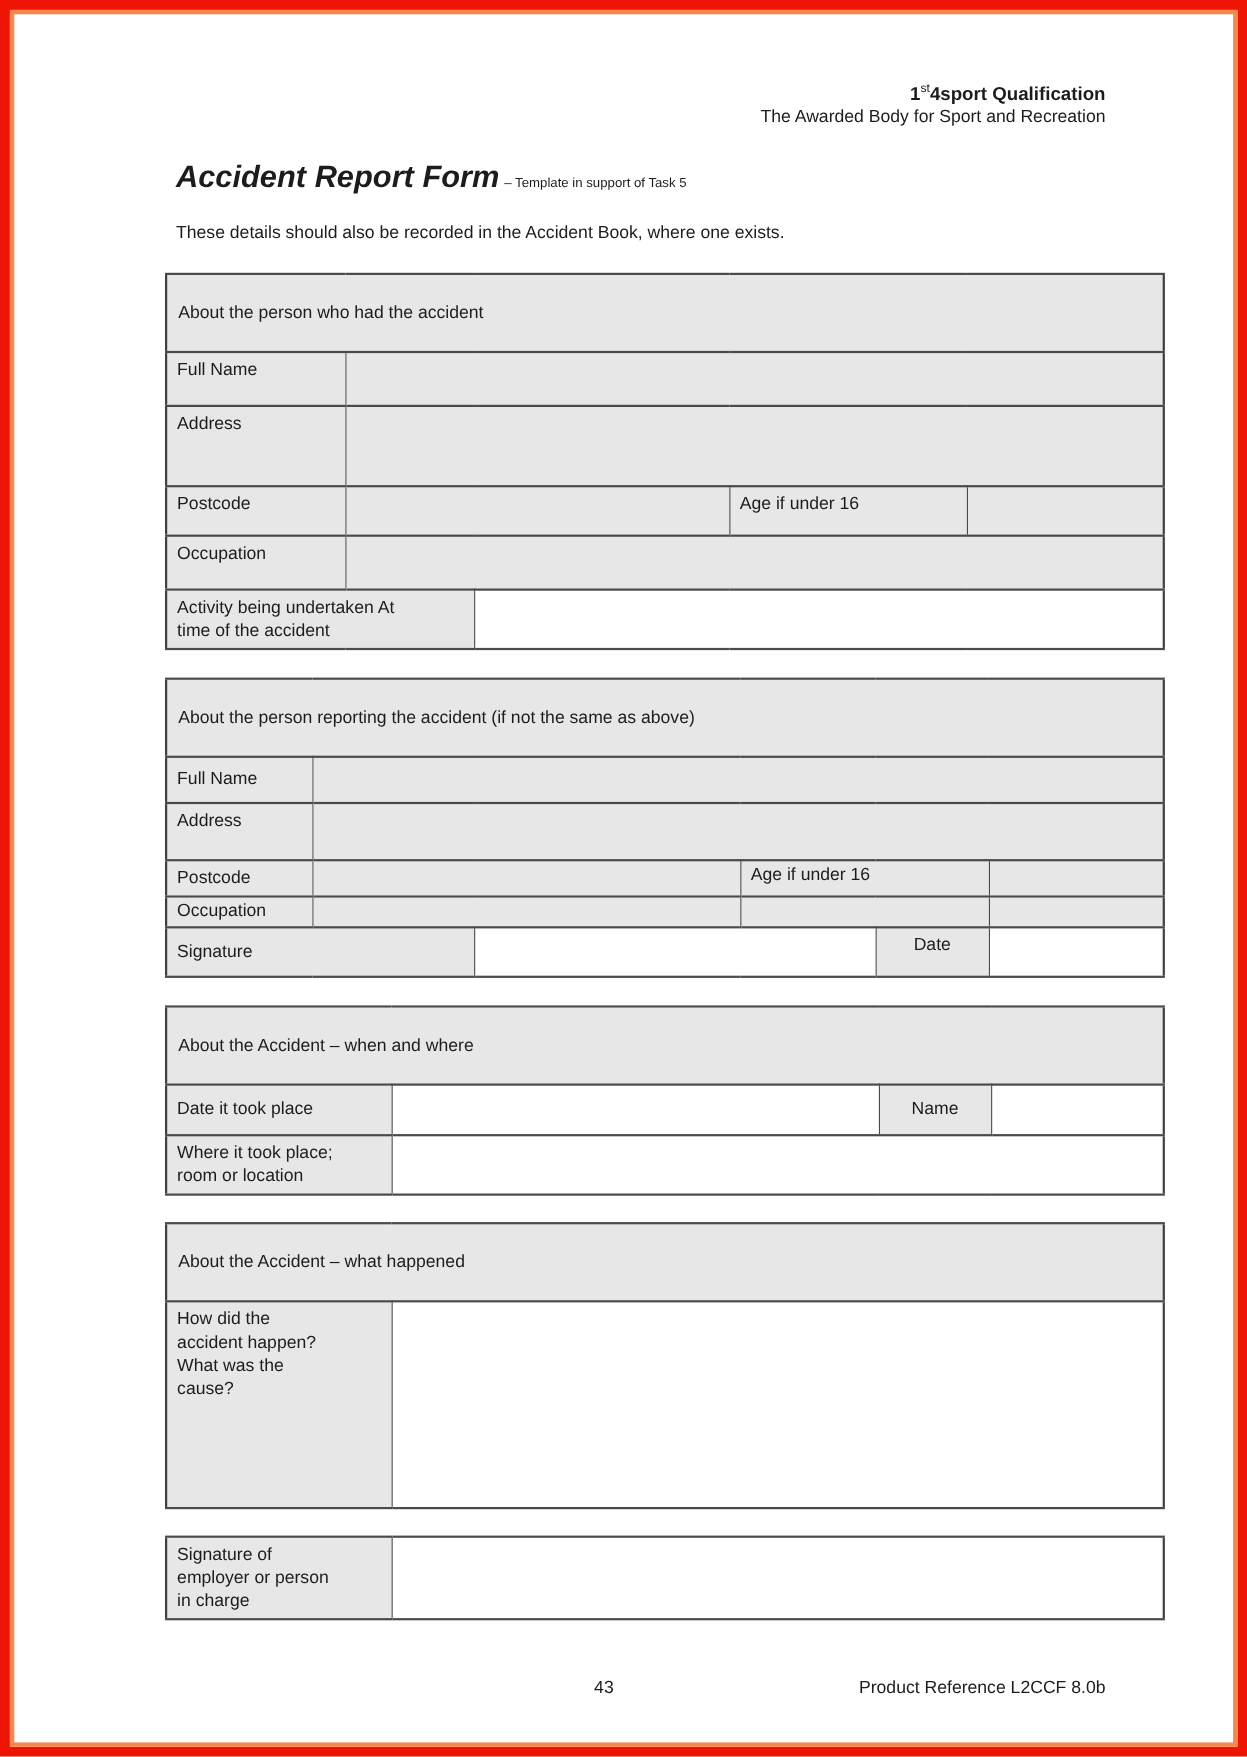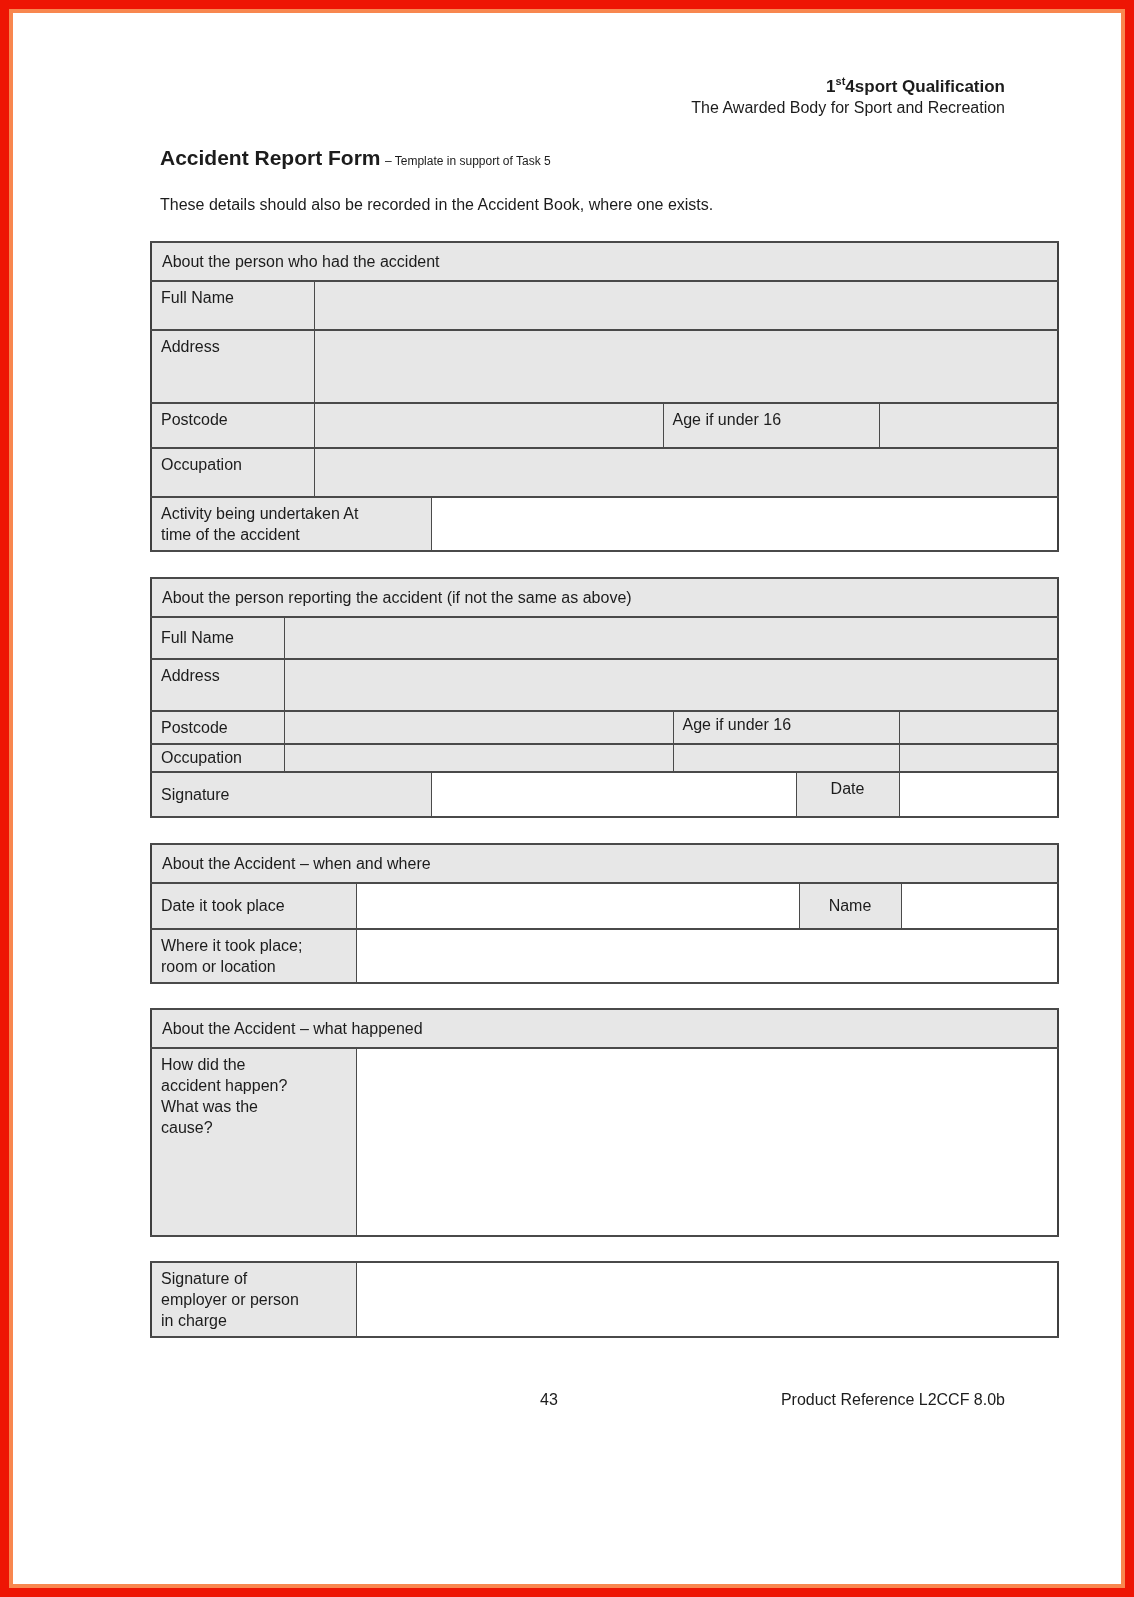--- a/index.html
+++ b/index.html
@@ -19,46 +19,46 @@
     border:4px solid #f8874f;
     box-sizing:border-box;
   }
   .content {
     position:absolute; top:13px; left:13px; right:13px; bottom:13px;
     padding:0 64px 0 137px; box-sizing:border-box;
   }
   
   .brand-block { margin-top:58px; text-align:right; padding-right:52px; line-height:21px; }
   .brand-line { font-size:17px; font-weight:bold; }
-  .brand-line sup { font-size:11px; font-weight:bold; }
+  .brand-line sup { font-size:11px; font-weight:normal; }
   .brand-subtitle { font-size:16px; }
   
   .title-block { margin-top:28px; padding-left:10px; }
-  .title-main { font-size:21px; font-weight:bold; }
+  .title-main { font-size:28px; font-weight:bold;font-style:italic; }
   .title-suffix { font-size:12px; font-weight:normal; }
   .intro-text { margin-top:26px; padding-left:10px; font-size:16px; }
   
   table.form {
     border-collapse:collapse; table-layout:fixed;
     width:907px; border:2px solid #3f3f3f;
   }
   table.t1 { margin-top:27px; }
   table.t2, table.t3 { margin-top:25px;border-radius:10px; }
   table.t4, table.t5 { margin-top:24px; }
   td {
     border:1px solid #4a4a4a;
     border-top-width:2px; border-bottom-width:2px;
     background:#e7e7e7;
     font-size:16px; line-height:21px;
     vertical-align:top; padding:5px 9px;
     white-space:pre-line;
     overflow:hidden;
   }
   td.w { background:#ffffff; }
-  td.section { padding:8px 10px; }
+  td.section { padding:24px 10px; }
   td.center { text-align:center; padding-left:2px; padding-right:2px; }
   td.vmid { vertical-align:middle; }
   td.compact { padding-top:2px; padding-bottom:2px; }
   
   .footer { position:relative; margin-top:53px; height:22px; font-size:16px; }
   .footer .page-num { position:absolute; left:399px; transform:translateX(-50%); }
   .footer .ref { position:absolute; right:52px; }
 </style>
 </head>
 <body>

